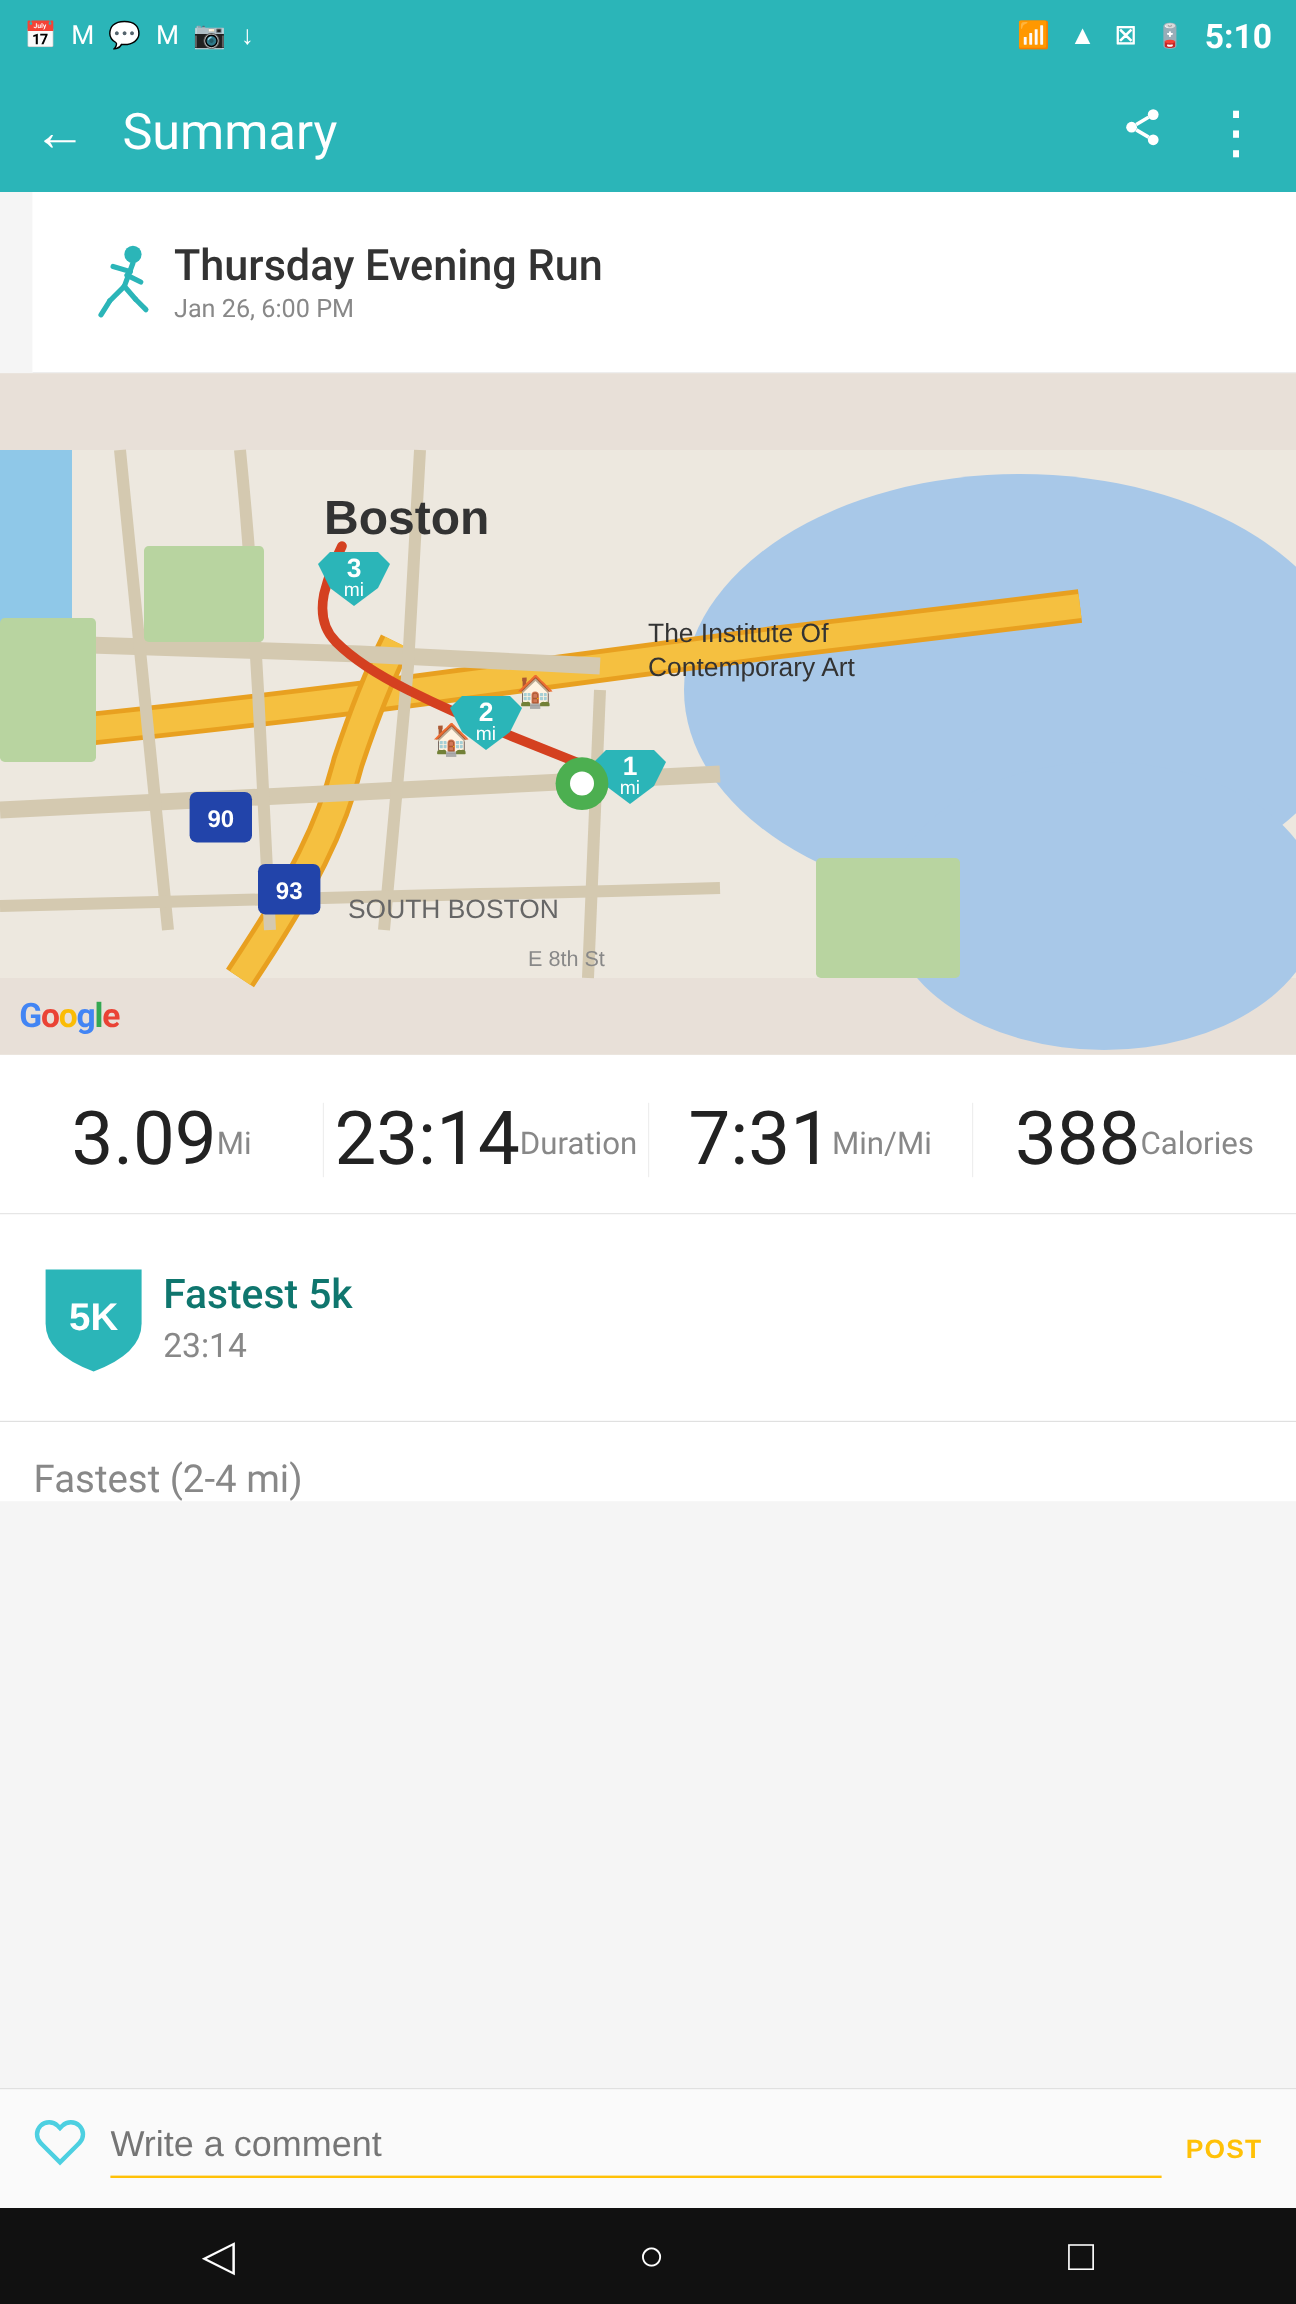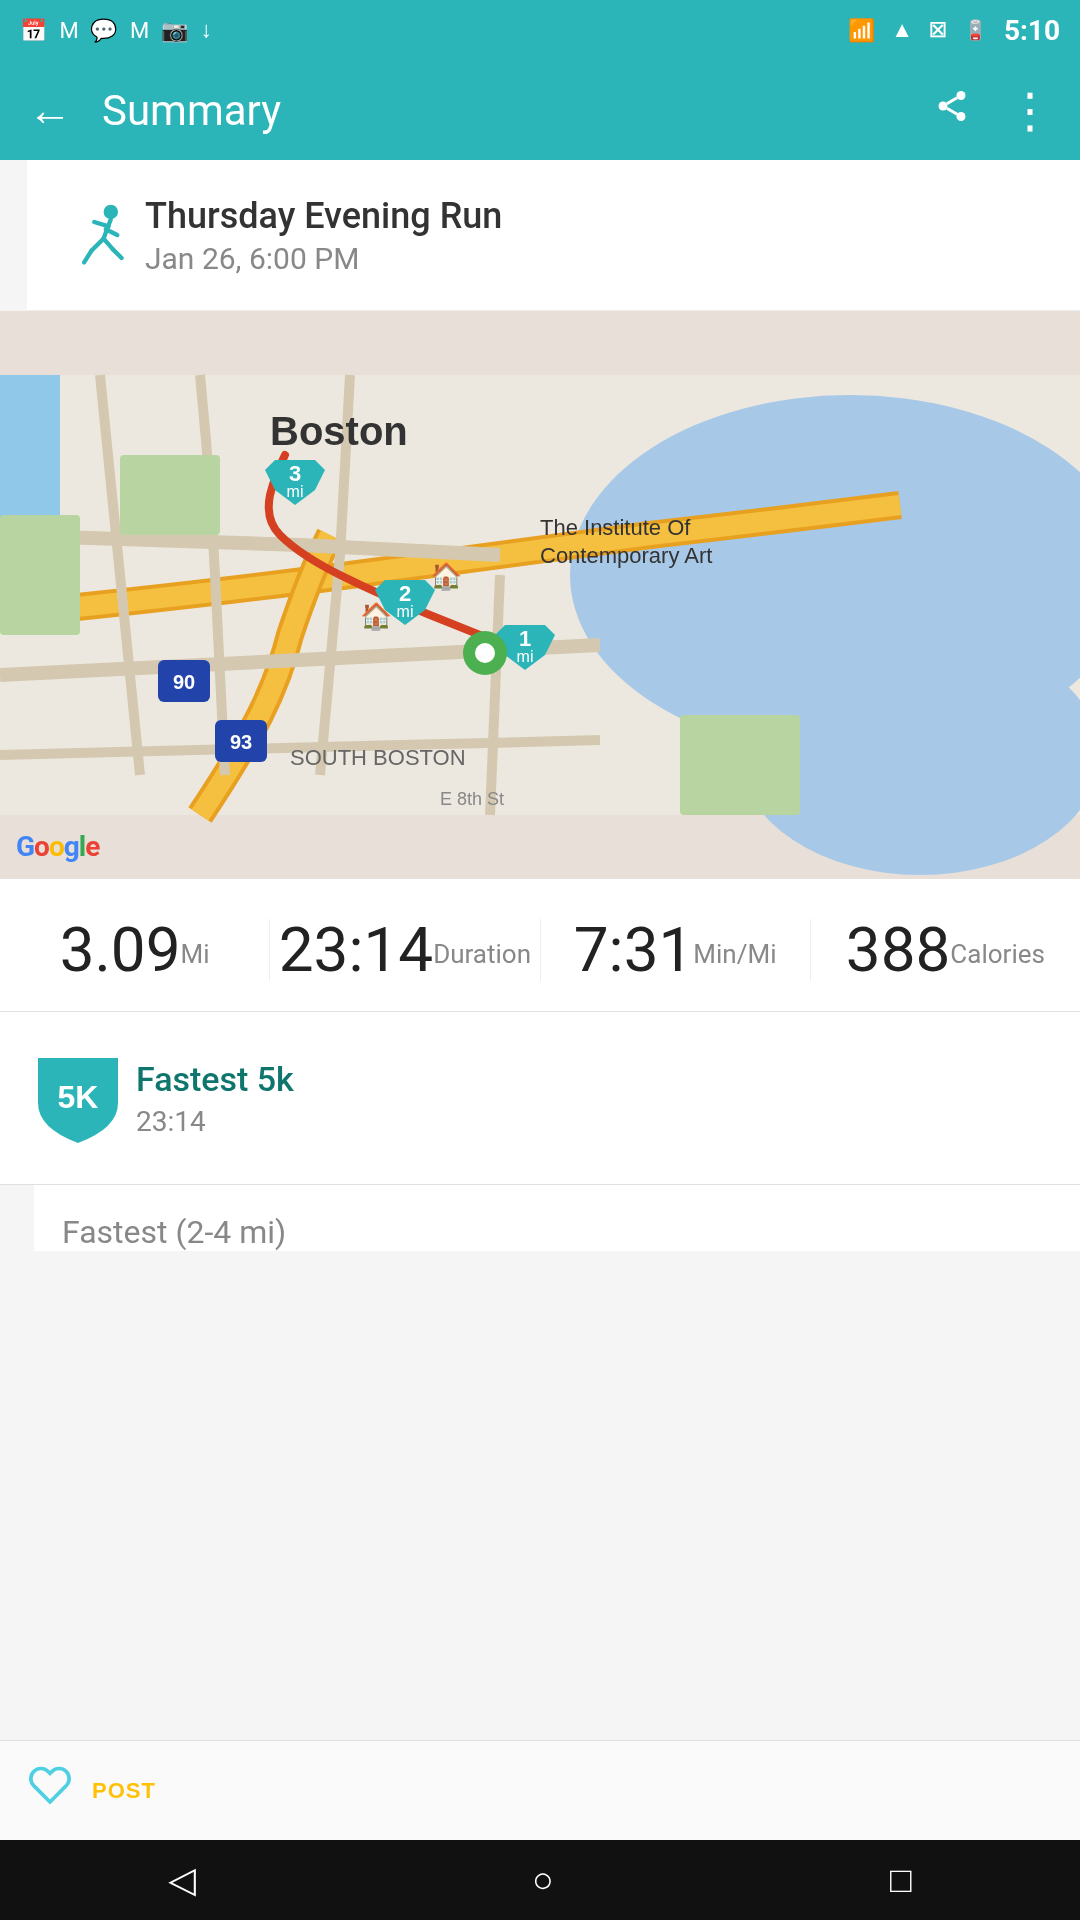--- a/index.html
+++ b/index.html
@@ -87,21 +87,21 @@
     .runner-svg {
       width: 72px;
       height: 72px;
     }
     .activity-info .activity-title {
       font-size: 36px;
       font-weight: 500;
       color: #333;
     }
     .activity-info .activity-date {
-      font-size: 30px;
+      font-size: 21px;
       color: #888;
       margin-top: 4px;
     }
 
     
     .map-container {
       width: 100%;
       height: 568px;
       position: relative;
       overflow: hidden;
@@ -167,21 +167,20 @@
       font-size: 28px;
       color: #888;
       margin-top: 6px;
     }
 
     
     .partial-achievement {
       background: white;
       padding: 28px 28px 0;
       border-bottom: none;
-      margin-left: 34px;
     }
     .partial-achievement-title {
       font-size: 32px;
       color: #888;
     }
 
     
     .comment-bar {
       position: fixed;
       bottom: 80px;
@@ -426,20 +425,23 @@
 </div>
 
 <div style="height: 200px;"></div>
 
 <div class="comment-bar">
   <span class="comment-heart">
     <svg width="44" height="44" viewBox="0 0 24 24" fill="none" stroke="#4dd0e1" stroke-width="2">
       <path d="M20.84 4.61a5.5 5.5 0 0 0-7.78 0L12 5.67l-1.06-1.06a5.5 5.5 0 0 0-7.78 7.78l1.06 1.06L12 21.23l7.78-7.78 1.06-1.06a5.5 5.5 0 0 0 0-7.78z"></path>
     </svg>
   </span>
+  <div class="comment-input-wrapper">
+    <input type="text" class="comment-input" placeholder="Write a comment" style="">
+  </div>
   <button class="post-button">POST</button>
 </div>
 
 <div class="bottom-nav">
   <button class="nav-btn">◁</button>
   <button class="nav-btn">○</button>
   <button class="nav-btn">□</button>
 </div>
 
 </body></html>

